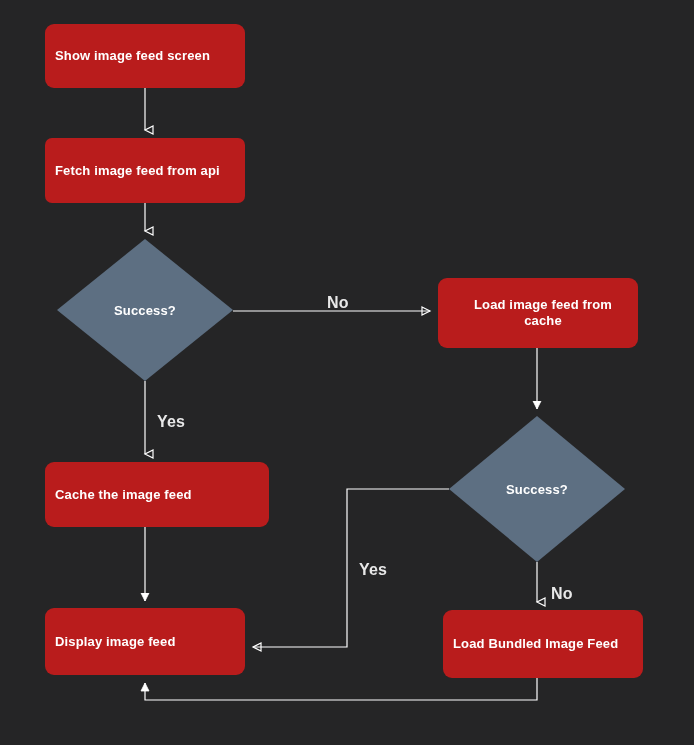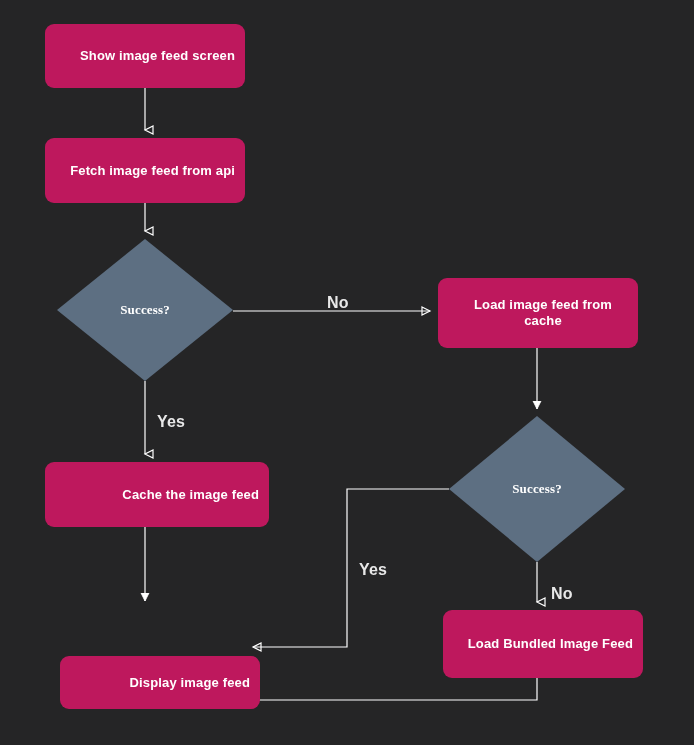--- a/index.html
+++ b/index.html
@@ -22,25 +22,25 @@
   #edge-layer {
     position: absolute;
     left: 0;
     top: 0;
     width: 694px;
     height: 745px;
   }
   .node {
     position: absolute;
     box-sizing: border-box;
-    background: #be185d;
+    background: #b91c1c;
     border-radius: 9px;
     display: flex;
     align-items: center;
-    justify-content: flex-end;
+    justify-content: flex-start;
     text-align: center;
     color: #ffffff;
     font-size: 13px;
     font-weight: bold;
     letter-spacing: 0.15px;
     line-height: 1.2;
     padding: 0 10px;
   }
   .decision {
     position: absolute;
@@ -56,21 +56,20 @@
     height: 100%;
   }
   .decision .decision-label {
     position: relative;
     color: #ffffff;
     font-size: 13px;
     font-weight: bold;
     letter-spacing: 0.15px;
     text-align: center;
     z-index: 2;
-    font-family: Liberation Serif, serif;
   }
   .edge-label {
     position: absolute;
     color: #e8e8e8;
     font-size: 16px;
     font-weight: bold;
     letter-spacing: 0.2px;
     white-space: nowrap;
   }
 </style>
@@ -114,36 +113,36 @@
       <line x1="537" y1="562" x2="537" y2="602" marker-end="url(#arrow-open-down)"></line>
 
       <path d="M537,678 L537,700 L145,700 L145,683" marker-end="url(#arrow-filled)"></path>
     </g>
   </svg>
 
   <div class="node" style="left:45px; top:24px; width:200px; height:64px;">
     <span>Show image feed screen</span>
   </div>
 
-  <div class="node" style="left:45px; top:138px; width:200px; height:65px;">
+  <div class="node" style="left:45px; top:138px; width:200px; height:65px;border-radius:7px;">
     <span>Fetch image feed from api</span>
   </div>
 
   <div class="decision" style="left:57px; top:239px; width:176px; height:142px;">
     <svg class="diamond-shape" viewBox="0 0 176 142" preserveAspectRatio="none">
       <polygon points="88,0 176,71 88,142 0,71" fill="#5d6f82"></polygon>
     </svg>
     <span class="decision-label">Success?</span>
   </div>
 
   <div class="node" style="left:45px; top:462px; width:224px; height:65px;">
     <span>Cache the image feed</span>
   </div>
 
-  <div class="node" style="left:60px; top:608px; width:200px; height:53px;margin-top:48px;">
+  <div class="node" style="left:45px; top:608px; width:200px; height:67px;">
     <span>Display image feed</span>
   </div>
 
   <div class="node" style="left:438px; top:278px; width:200px; height:70px;padding-left:20px;">
     <span>Load image feed from cache</span>
   </div>
 
   <div class="decision" style="left:449px; top:416px; width:176px; height:146px;">
     <svg class="diamond-shape" viewBox="0 0 176 146" preserveAspectRatio="none">
       <polygon points="88,0 176,73 88,146 0,73" fill="#5d6f82"></polygon>

